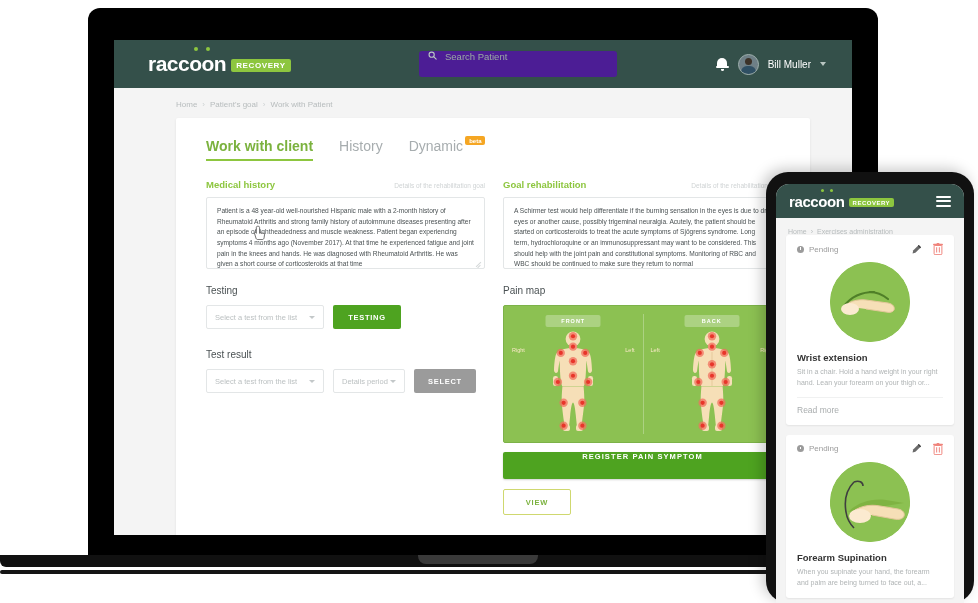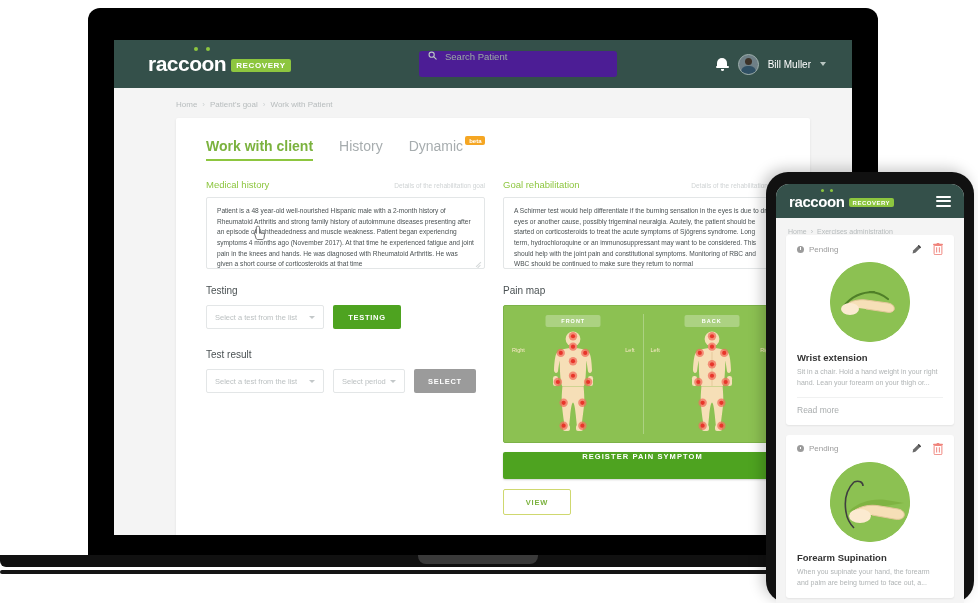--- a/index.html
+++ b/index.html
@@ -47,21 +47,21 @@
   .tabs{display:flex;gap:26px;padding:20px 0 0 30px;align-items:flex-end;}
   .tab{font-size:14px;color:#a7adaf;padding-bottom:7px;position:relative;}
   .tab.active{color:#7bb23e;font-weight:bold;}
   .tab.active:after{content:"";position:absolute;left:0;right:0;bottom:0;height:2px;background:#8dc63f;}
   .beta{position:relative;top:-9px;left:2px;background:#f5a623;color:#fff;font-size:6px;
         font-weight:bold;padding:1.5px 4px;border-radius:2px;}
 
   .cols{display:flex;gap:18px;padding:18px 28px 0 30px;}
   .col{flex:1;min-width:0;}
   .col-hd{display:flex;justify-content:space-between;align-items:baseline;margin-bottom:7px;}
-  .col-title{font-size:9.5px;color:#8dc63f;font-weight:normal;}
+  .col-title{font-size:9.5px;color:#8dc63f;font-weight:bold;}
   .col-sub{font-size:6.5px;color:#cfd3d4;}
   .text-panel{border:1px solid #e3e6e7;border-radius:2px;padding:8px 10px 6px 10px;height:56px;
               overflow:hidden;position:relative;background:#fff;}
   .text-panel p{margin:0;font-size:6.6px;line-height:1.62;color:#4a5153;}
   .rsz{position:absolute;right:2px;bottom:1px;width:7px;height:7px;}
   .rsz:before,.rsz:after{content:"";position:absolute;background:#d4d8d9;height:1px;}
   .rsz:before{width:7px;transform:rotate(-45deg);top:4px;left:0;}
   .rsz:after{width:4px;transform:rotate(-45deg);top:6px;left:2px;}
 
   .lower{display:flex;gap:18px;padding:16px 28px 0 30px;}
@@ -226,21 +226,21 @@
 
           <div class="spacer"></div>
 
           <div class="fgroup-label">Test result</div>
           <div class="row">
             <div class="select" style="width:118px">
               <span>Select a test from the list</span>
               <i class="sel-caret"></i>
             </div>
             <div class="select" style="width:72px">
-              <span>Select period</span>
+              <span>Details period</span>
               <i class="sel-caret"></i>
             </div>
             <div class="btn btn-grey">
               <span>SELECT</span>
             </div>
           </div>
         </div>
 
         <div class="col">
           <div class="pain-title">Pain map</div>

